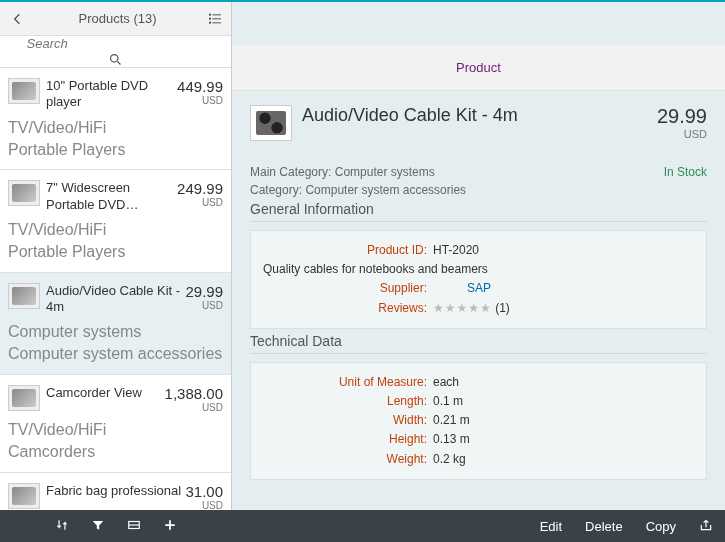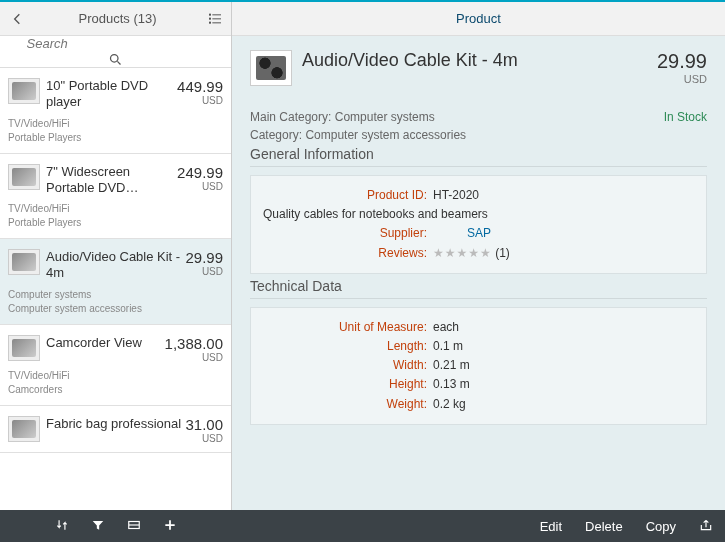--- a/index.html
+++ b/index.html
@@ -17,23 +17,23 @@
 .list { flex: 1; overflow-y: hidden; }
 .list-item { padding: 10px 8px 8px 8px; border-bottom: 1px solid #e0e0e0; cursor: pointer; }
 .list-item.selected { background: #e6f0f2; }
 .row1 { display: flex; align-items: flex-start; }
 .thumb { width: 32px; height: 26px; background: #eee; border: 1px solid #ccc; margin-right: 6px; flex-shrink: 0; position: relative; }
 .thumb::after { content:""; position:absolute; inset:3px; background:linear-gradient(135deg,#888,#ccc); border-radius:2px; }
 .name { flex: 1; font-size: 13px; color: #333; line-height: 1.25; }
 .price-col { text-align: right; }
 .price { font-size: 15px; color: #333; }
 .currency { font-size: 10px; color: #777; }
-.meta { margin-top: 6px; font-size: 10px; color: #888; line-height: 1.4; }
+.meta { margin-top: 6px; font-size: 16px; color: #888; line-height: 1.4; }
 .detail { flex: 1; background: #e4eef0; display: flex; flex-direction: column; overflow: hidden; }
-.detail-header { height: 34px; background: #f2f2f2; border-bottom: 1px solid #ddd; display: flex; align-items: center; justify-content: center; color: #0c4a6e; }
+.detail-header { height: 46px; background: #f2f2f2; border-bottom: 1px solid #ddd; display: flex; align-items: center; justify-content: center; color: #701a75; margin-top: 43px; }
 .detail-body { padding: 14px 18px 10px 18px; flex: 1; overflow-y: auto; }
 .head-row { display: flex; align-items: flex-start; }
 .detail-thumb { width: 42px; height: 36px; background:#fff; border:1px solid #ccc; margin-right:10px; position:relative; }
 .detail-thumb::after { content:""; position:absolute; inset:5px; background:radial-gradient(circle at 30% 30%, #222 20%, transparent 22%), radial-gradient(circle at 70% 70%, #222 20%, transparent 22%), linear-gradient(45deg,#666,#666); border-radius:2px; }
 .detail-title { font-size: 18px; color: #333; flex: 1; }
 .detail-price-col { text-align: right; }
 .detail-price { font-size: 20px; color: #333; }
 .detail-currency { font-size: 11px; color: #777; }
 .subhead { margin-top: 24px; font-size: 12px; color: #666; display:flex; justify-content:space-between; }
 .stock { color: #2e8b57; }

